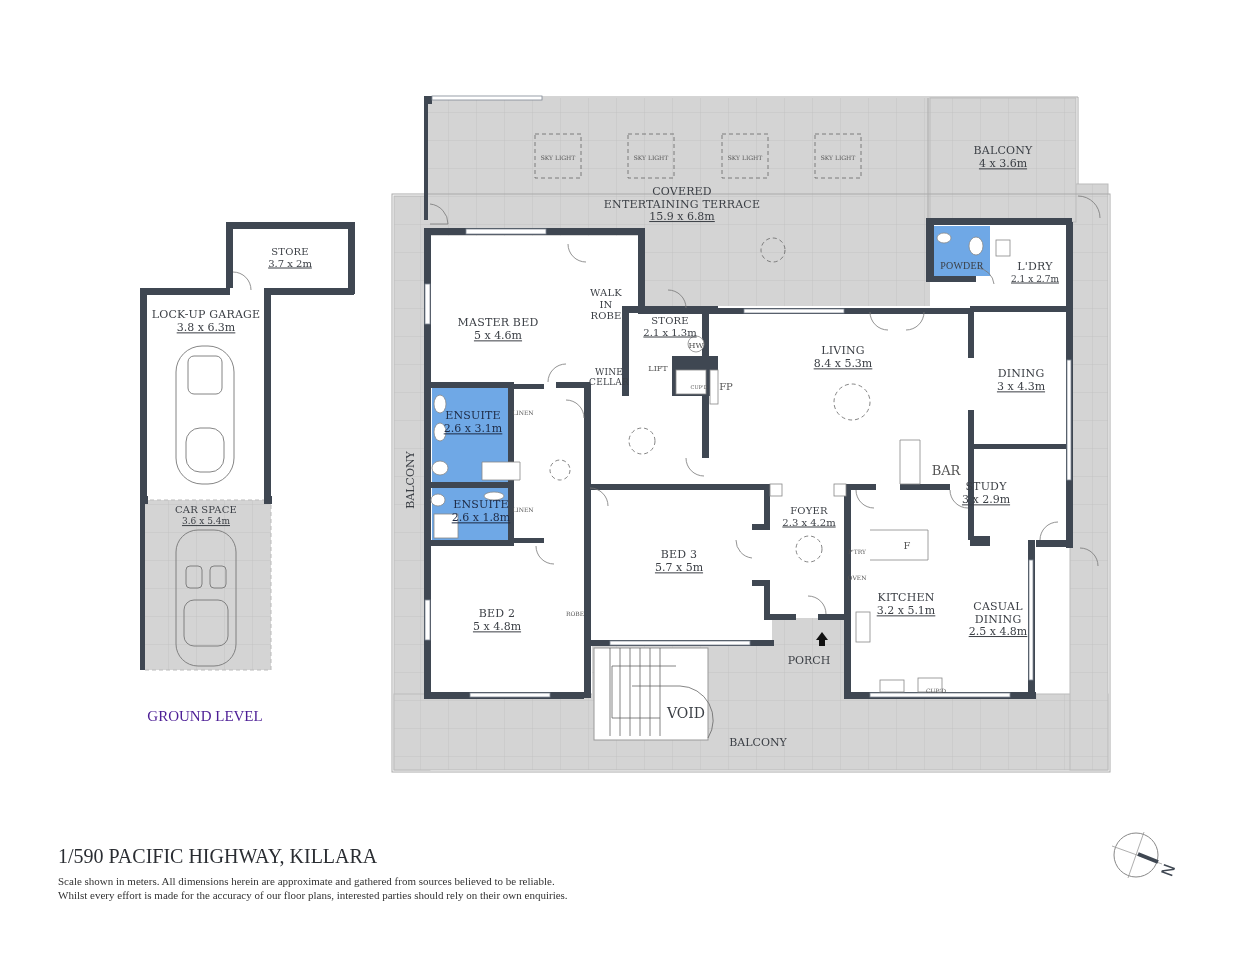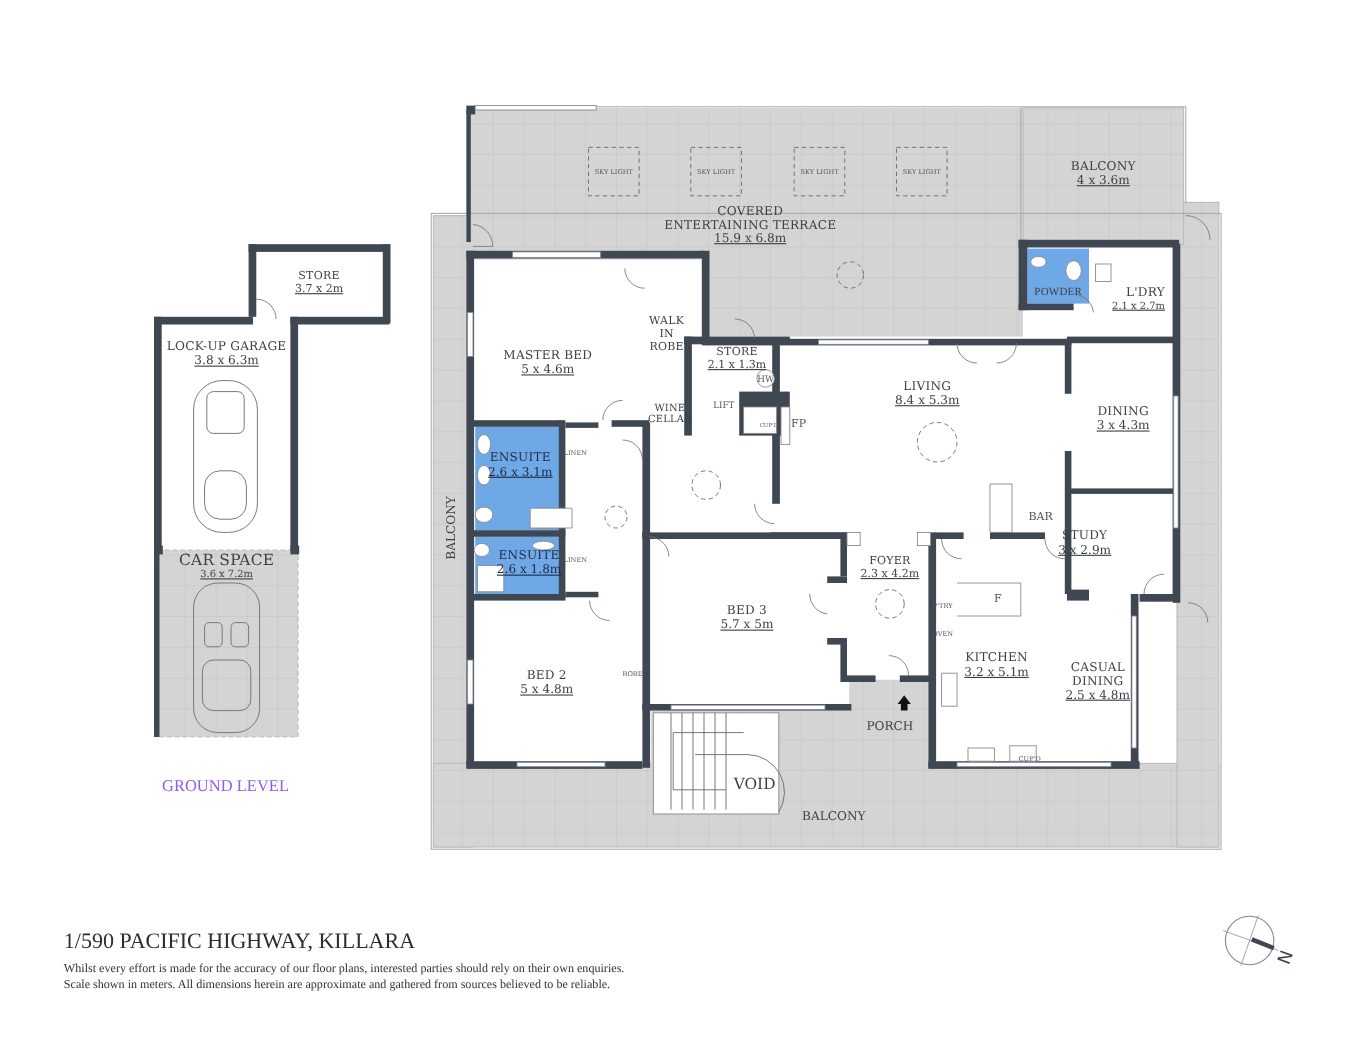--- a/index.html
+++ b/index.html
@@ -4,21 +4,21 @@
 <style>
   html,body{margin:0;padding:0;background:#fff;}
   body{width:1242px;height:960px;position:relative;overflow:hidden;font-family:"DejaVu Serif","Liberation Serif",serif;color:#333;}
   .plan{position:absolute;left:0;top:0;}
   .lbl{position:absolute;text-align:center;transform:translate(-50%,-50%);white-space:nowrap;color:#3b3f45;line-height:1.15;}
   .lbl .n{display:block;font-size:11px;letter-spacing:0.2px;}
   .lbl .d{display:block;font-size:11px;text-decoration:underline;}
   .tiny{position:absolute;transform:translate(-50%,-50%);font-size:6px;color:#555;white-space:nowrap;}
   .title{position:absolute;left:58px;top:845px;font-size:20px;color:#2a2d32;font-family:"Liberation Serif","DejaVu Serif",serif;}
   .disc{position:absolute;left:58px;top:874px;font-size:11px;line-height:14px;color:#333;font-family:"Liberation Serif","DejaVu Serif",serif;}
-  .level{position:absolute;left:205px;top:716px;transform:translate(-50%,-50%);font-size:15px;color:#8b5cf6;font-family:"Liberation Serif","DejaVu Serif",serif;text-align:center;}
+  .level{position:absolute;left:205px;top:716px;transform:translate(-50%,-50%);font-size:15px;color:#4c1d95;font-family:"Liberation Serif","DejaVu Serif",serif;text-align:center;}
   .compass{position:absolute;left:1100px;top:828px;}
 </style>
 </head>
 <body>
 
 <svg class="plan" width="1242" height="960" viewBox="0 0 1242 960">
   <defs>
     <pattern id="tile" width="28" height="28" patternUnits="userSpaceOnUse">
       <rect width="28" height="28" fill="#d4d4d4"></rect>
       <path d="M28 0 L0 0 0 28" fill="none" stroke="#c0c0c0" stroke-width="0.8"></path>
@@ -230,21 +230,21 @@
 <div class="tiny" style="left:745px;top:157px;">SKY LIGHT</div>
 <div class="tiny" style="left:838px;top:157px;">SKY LIGHT</div>
 
 <div class="lbl" style="left:1003px;top:158px;">
   <span class="n">BALCONY</span>
   <span class="d">4 x 3.6m</span>
 </div>
 <div class="lbl" style="left:962px;top:266px;font-family:Liberation Serif, serif;">
   <span class="n" style="font-size:10px">POWDER</span>
 </div>
-<div class="lbl" style="left:1035px;top:272px;text-align:right;">
+<div class="lbl" style="left:1035px;top:272px;">
   <span class="n">L'DRY</span>
   <span class="d" style="font-size:9px">2.1 x 2.7m</span>
 </div>
 
 <div class="lbl" style="left:498px;top:310px;margin-top:20px;">
   <span class="n">MASTER BED</span>
   <span class="d">5 x 4.6m</span>
 </div>
 <div class="lbl" style="left:606px;top:285px;margin-top:19px;">
   <span class="n" style="font-size:10px">WALK</span>
@@ -277,21 +277,21 @@
   <span class="n" style="color:#1e2a44">ENSUITE</span>
   <span class="d" style="color:#1e2a44">2.6 x 3.1m</span>
 </div>
 <div class="lbl" style="left:481px;top:512px;">
   <span class="n" style="color:#1e2a44">ENSUITE</span>
   <span class="d" style="color:#1e2a44">2.6 x 1.8m</span>
 </div>
 <div class="tiny" style="left:523px;top:412px;">LINEN</div>
 <div class="tiny" style="left:523px;top:509px;">LINEN</div>
 
-<div class="tiny" style="left:946px;top:470px;font-size:10px">BAR</div>
+<div class="tiny" style="left:946px;top:470px;font-size:13px">BAR</div>
 <div class="lbl" style="left:986px;top:494px;">
   <span class="n">STUDY</span>
   <span class="d">3 x 2.9m</span>
 </div>
 <div class="lbl" style="left:809px;top:516px;">
   <span class="n" style="font-size:10px">FOYER</span>
   <span class="d" style="font-size:10px">2.3 x 4.2m</span>
 </div>
 <div class="lbl" style="left:679px;top:562px;">
   <span class="n">BED 3</span>
@@ -324,30 +324,30 @@
 
 <div class="lbl" style="left:290px;top:257px;">
   <span class="n" style="font-size:10px">STORE</span>
   <span class="d" style="font-size:10px">3.7 x 2m</span>
 </div>
 <div class="lbl" style="left:206px;top:322px;">
   <span class="n">LOCK-UP GARAGE</span>
   <span class="d">3.8 x 6.3m</span>
 </div>
 <div class="lbl" style="left:206px;top:515px;">
-  <span class="n" style="font-size:14px">CAR SPACE</span>
-  <span class="d" style="font-size:9px">3.6 x 7.2m</span>
+  <span class="n" style="font-size:10px">CAR SPACE</span>
+  <span class="d" style="font-size:9px">3.6 x 5.4m</span>
 </div>
 
 <div class="level">GROUND LEVEL</div>
 
 <div class="title">1/590 PACIFIC HIGHWAY, KILLARA</div>
 <div class="disc">
+  <div>Scale shown in meters. All dimensions herein are approximate and gathered from sources believed to be  reliable.</div>
   <div>Whilst every effort is made for the accuracy of our floor plans, interested parties should rely on their own enquiries.</div>
-  <div>Scale shown in meters. All dimensions herein are approximate and gathered from sources believed to be  reliable.</div>
 </div>
 
 <div class="compass">
   <svg width="80" height="60" viewBox="0 0 80 60">
     <circle cx="36" cy="27" r="22" fill="none" stroke="#888" stroke-width="1"></circle>
     <line x1="12" y1="18" x2="62" y2="36" stroke="#999" stroke-width="0.8"></line>
     <line x1="44" y1="4" x2="28" y2="50" stroke="#999" stroke-width="0.8"></line>
     <line x1="38" y1="26" x2="58" y2="34" stroke="#3f4752" stroke-width="4"></line>
     <text x="62" y="48" font-size="16" fill="#3f4752" transform="rotate(-70 68 42)" font-family="DejaVu Sans, sans-serif">N</text>
   </svg>

